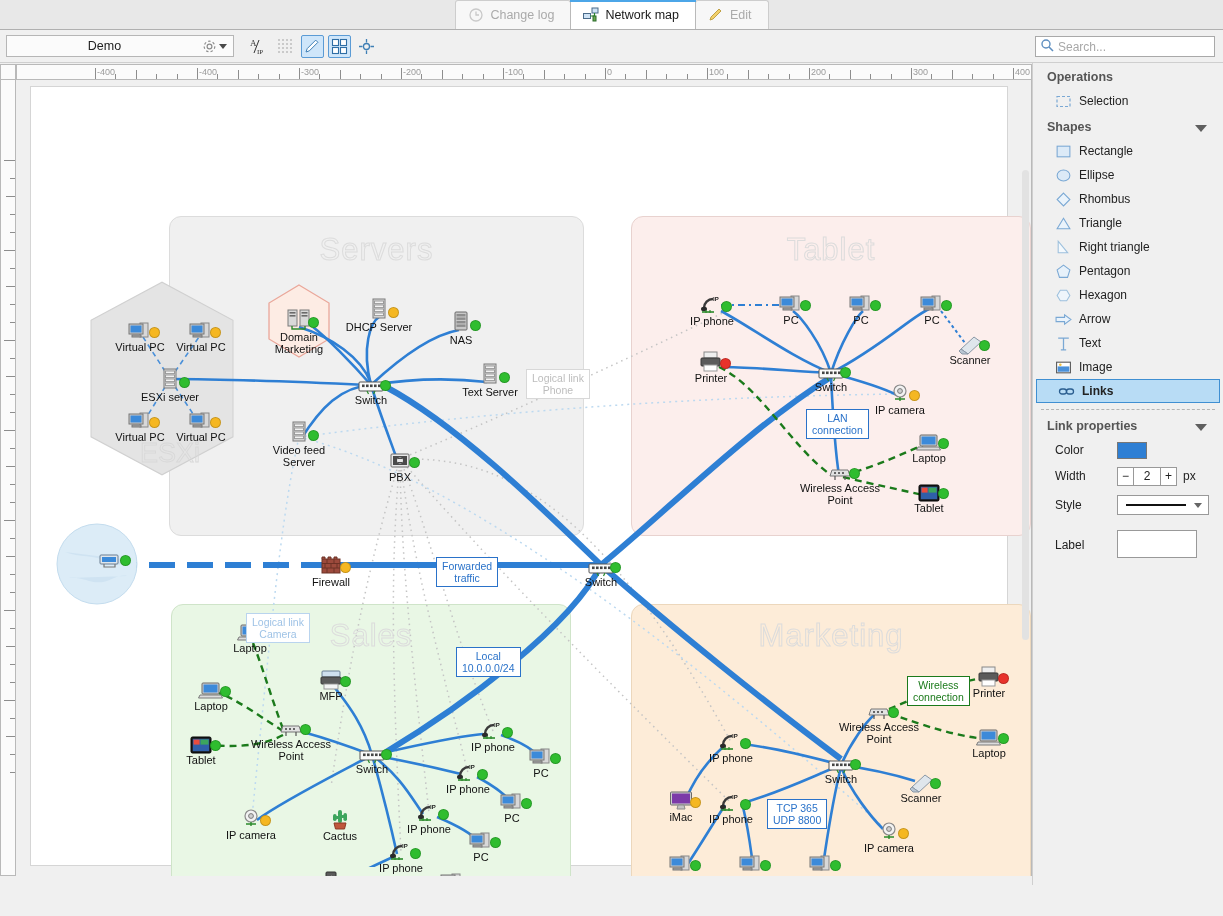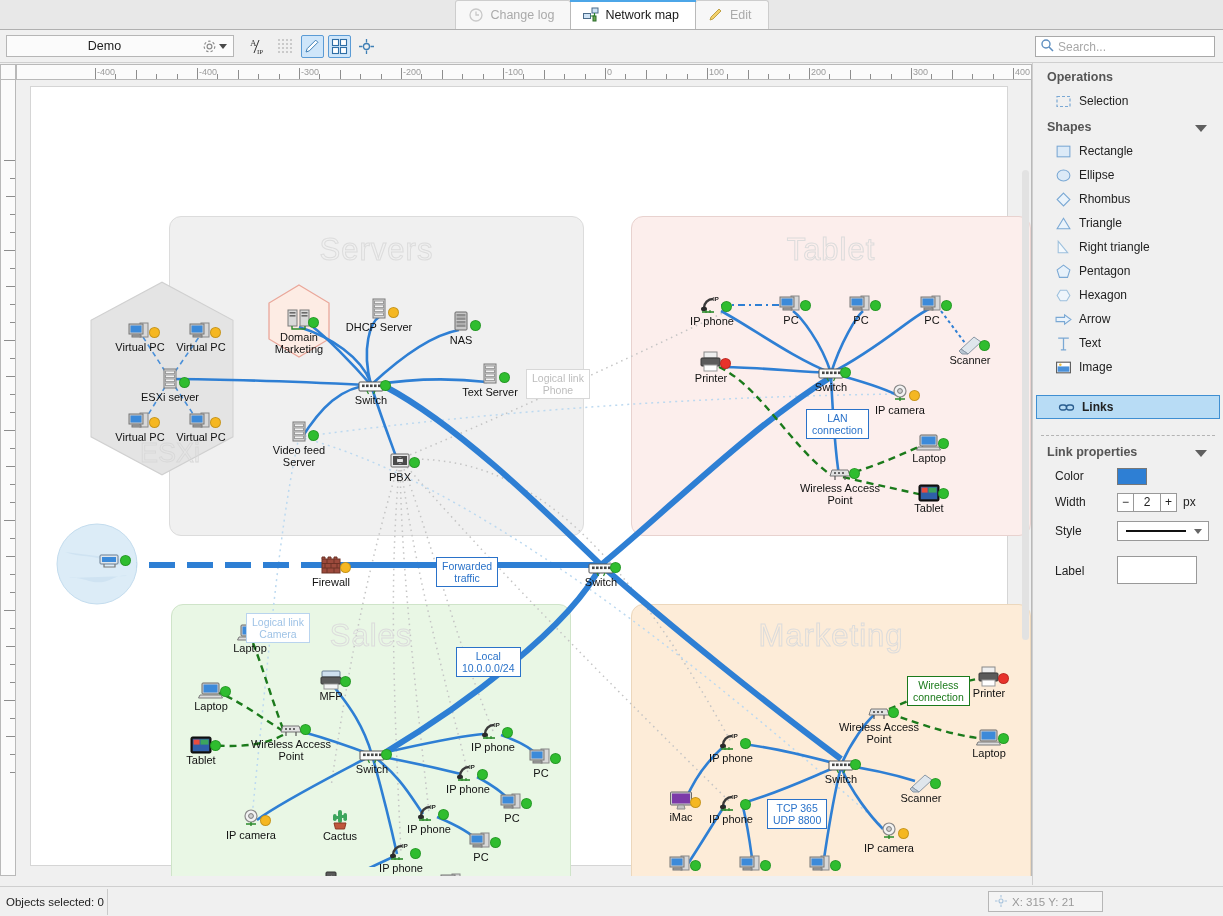--- a/index.html
+++ b/index.html
@@ -159,21 +159,21 @@
   .sb-head .chev {
     position: absolute; right: 16px; top: 12px;
     width: 0; height: 0;
     border-left: 6px solid transparent; border-right: 6px solid transparent;
     border-top: 7px solid #5f5f5f;
   }
   .sb-item {
     display: flex; align-items: center; gap: 7px;
     height: 24px; padding-left: 22px; color: #222; font-size: 12px;
   }
-  .sb-item.sel { background: #b8dcf5; border: 1px solid #3f8fd2; padding-left: 21px; margin: 16px 3px; }
+  .sb-item.sel { background: #b8dcf5; border: 1px solid #3f8fd2; padding-left: 21px; margin: 0 3px; }
   .sb-ico { width: 17px; height: 17px; flex: none; display: inline-block; position: relative; }
   .sb-sep { margin: 6px 8px 2px 8px; border-top: 1px dashed #b4b4b4; }
 
   .prop-row {
     display: flex; align-items: center; height: 24px; padding-left: 22px; font-size: 12px; color: #222;
   }
   .prop-row .pl { width: 62px; }
   .swatch { width: 30px; height: 17px; border: 1px solid #777; }
   .stepper { display: flex; height: 19px; }
   .stepper div {
@@ -1416,27 +1416,13 @@
         <span class="cv"></span>
       </span>
     </div>
 
     <div class="prop-row" style="height:38px; align-items:flex-end; padding-top:4px">
       <span class="pl" style="line-height:26px">Label</span>
       <span class="label-box"></span>
     </div>
   </div>
 
-  <div class="statusbar">
-    <div class="sb-pane">Objects selected: 0</div>
-    <div class="coord">
-      <span>
-        <svg width="12" height="12" viewBox="0 0 12 12">
-            <g stroke="#a8c4dd" stroke-width="1.1" fill="none">
-              <circle cx="6" cy="6" r="2"></circle>
-              <path d="M6 0v2.5M6 9.5V12M0 6h2.5M9.5 6H12"></path>
-            </g>
-          </svg>
-      </span>
-      <span>X: 315 Y: 21</span>
-    </div>
-  </div>
 </div>
 
 </body></html>

